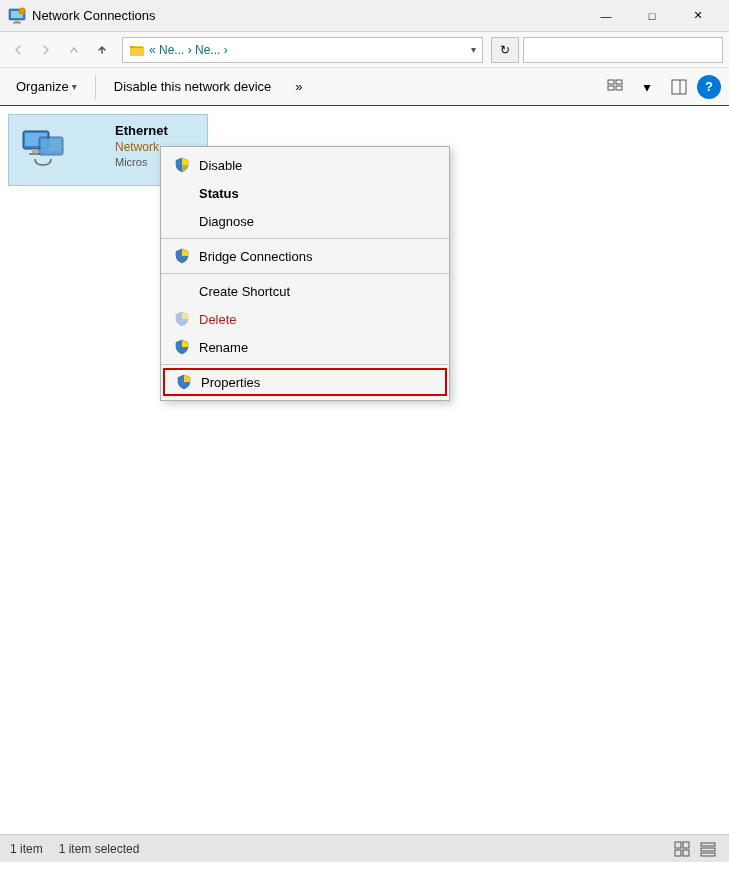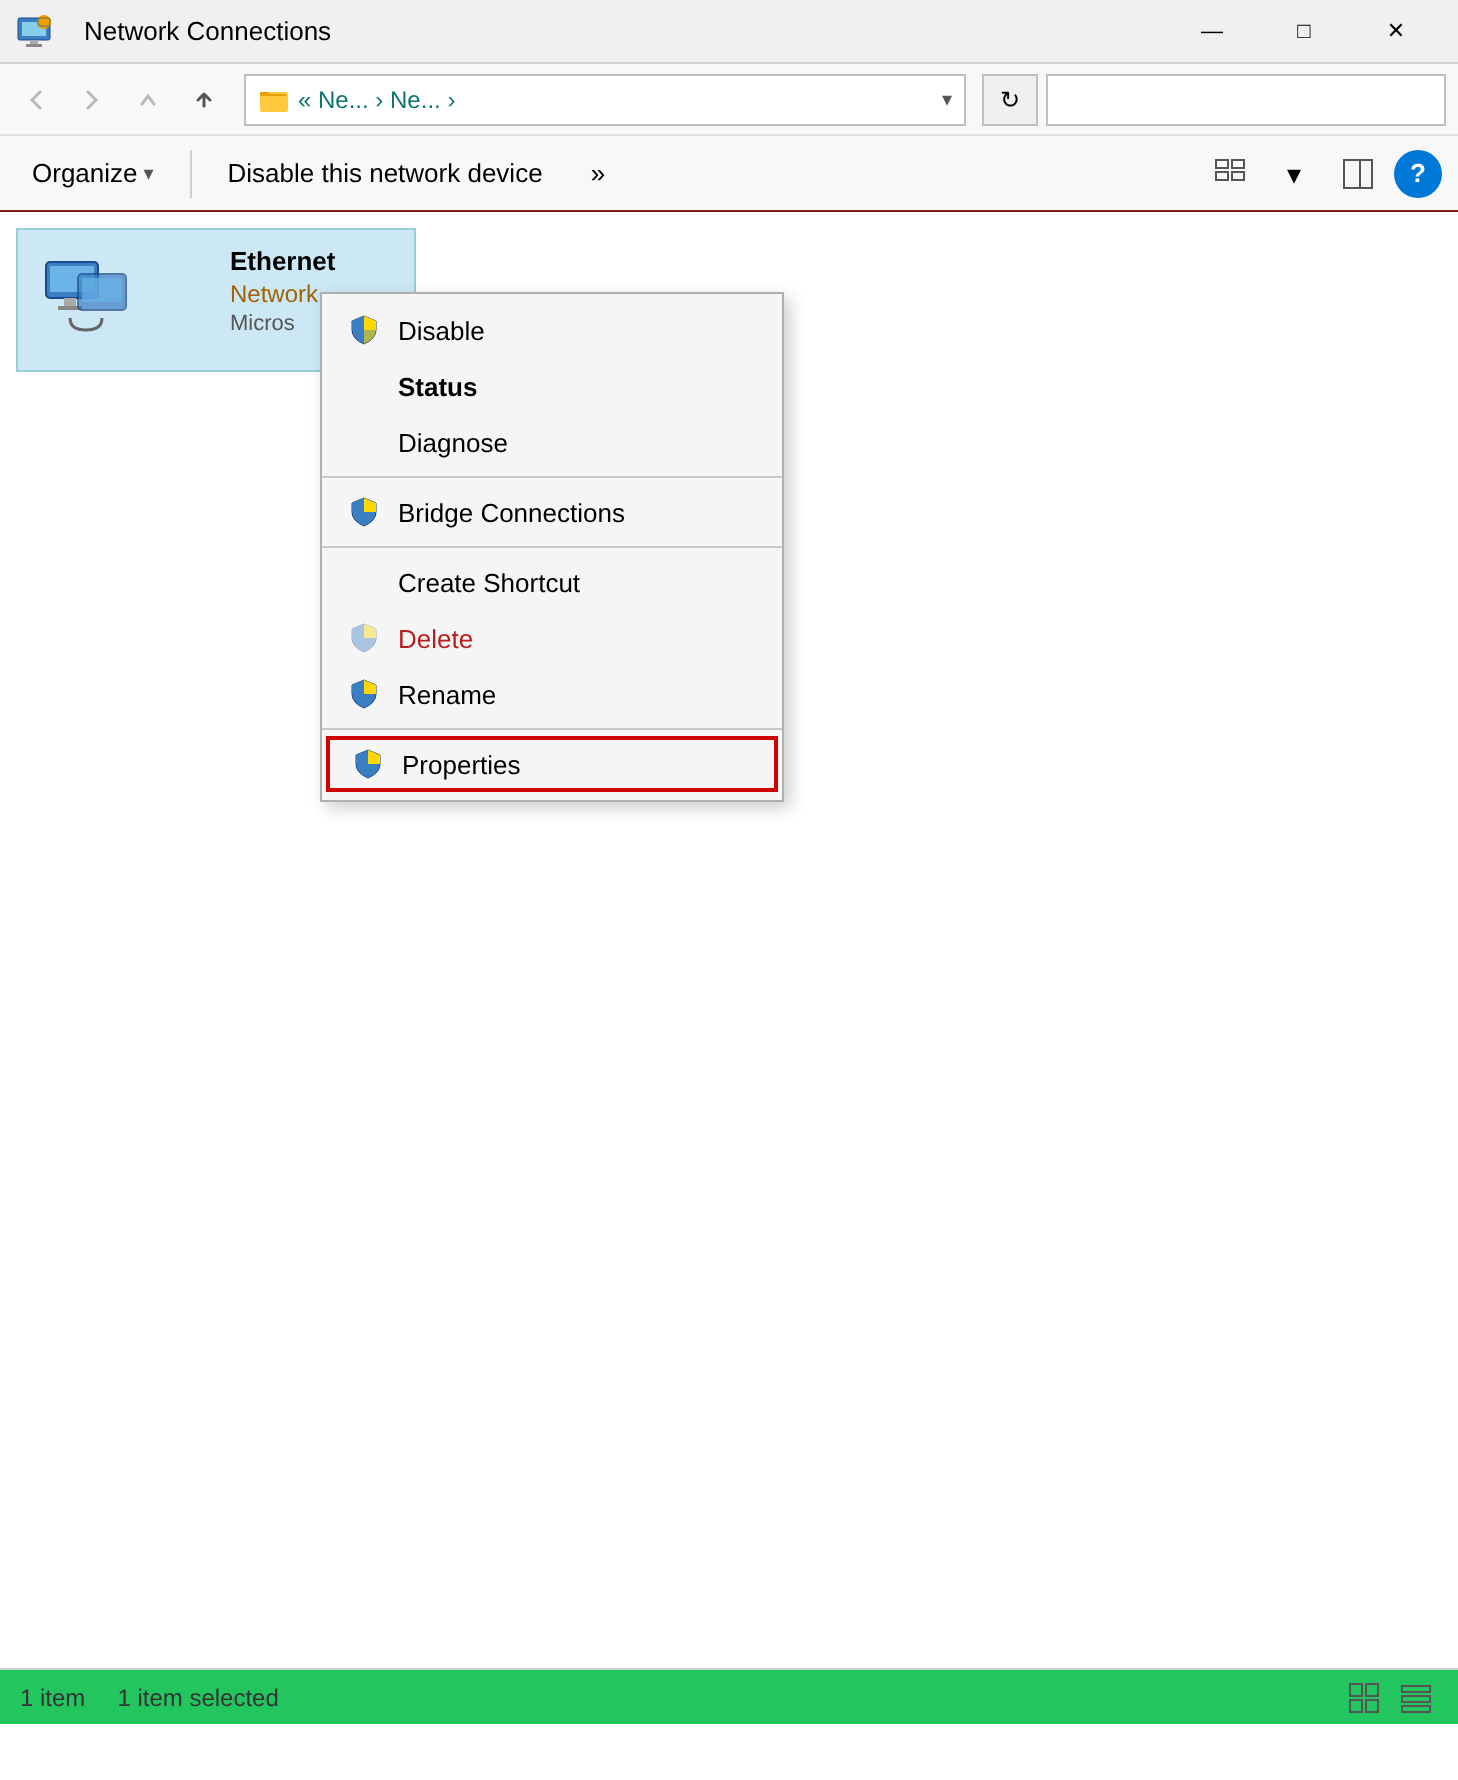--- a/index.html
+++ b/index.html
@@ -19,21 +19,21 @@
       align-items: center;
       justify-content: space-between;
       height: 32px;
       padding: 0 8px;
       background: #f0f0f0;
       border-bottom: 1px solid #d0d0d0;
     }
     .title-bar-left {
       display: flex;
       align-items: center;
-      gap: 16px;
+      gap: 6px;
     }
     .title-bar-icon {
       width: 18px;
       height: 18px;
     }
     .title-bar-title {
       font-size: 13px;
       color: #000;
     }
     .title-bar-controls {
@@ -220,21 +220,21 @@
     .network-adapter {
       font-size: 11px;
       color: #555;
     }
 
     
     .context-menu {
       position: absolute;
       top: 40px;
       left: 160px;
-      width: 232px;
+      width: 290px;
       background: #f5f5f5;
       border: 1px solid #b0b0b0;
       box-shadow: 3px 3px 8px rgba(0,0,0,0.2);
       z-index: 100;
       padding: 4px 0;
     }
     .menu-item {
       display: flex;
       align-items: center;
       gap: 8px;
@@ -269,21 +269,21 @@
       flex-shrink: 0;
     }
 
     
     .status-bar {
       position: absolute;
       bottom: 0;
       left: 0;
       right: 0;
       height: 28px;
-      background: #22c55e;
+      background: #e5e5e5;
       border-top: 1px solid #d0d0d0;
       display: flex;
       align-items: center;
       padding: 0 10px;
       justify-content: space-between;
     }
     .status-left {
       display: flex;
       align-items: center;
       gap: 16px;

